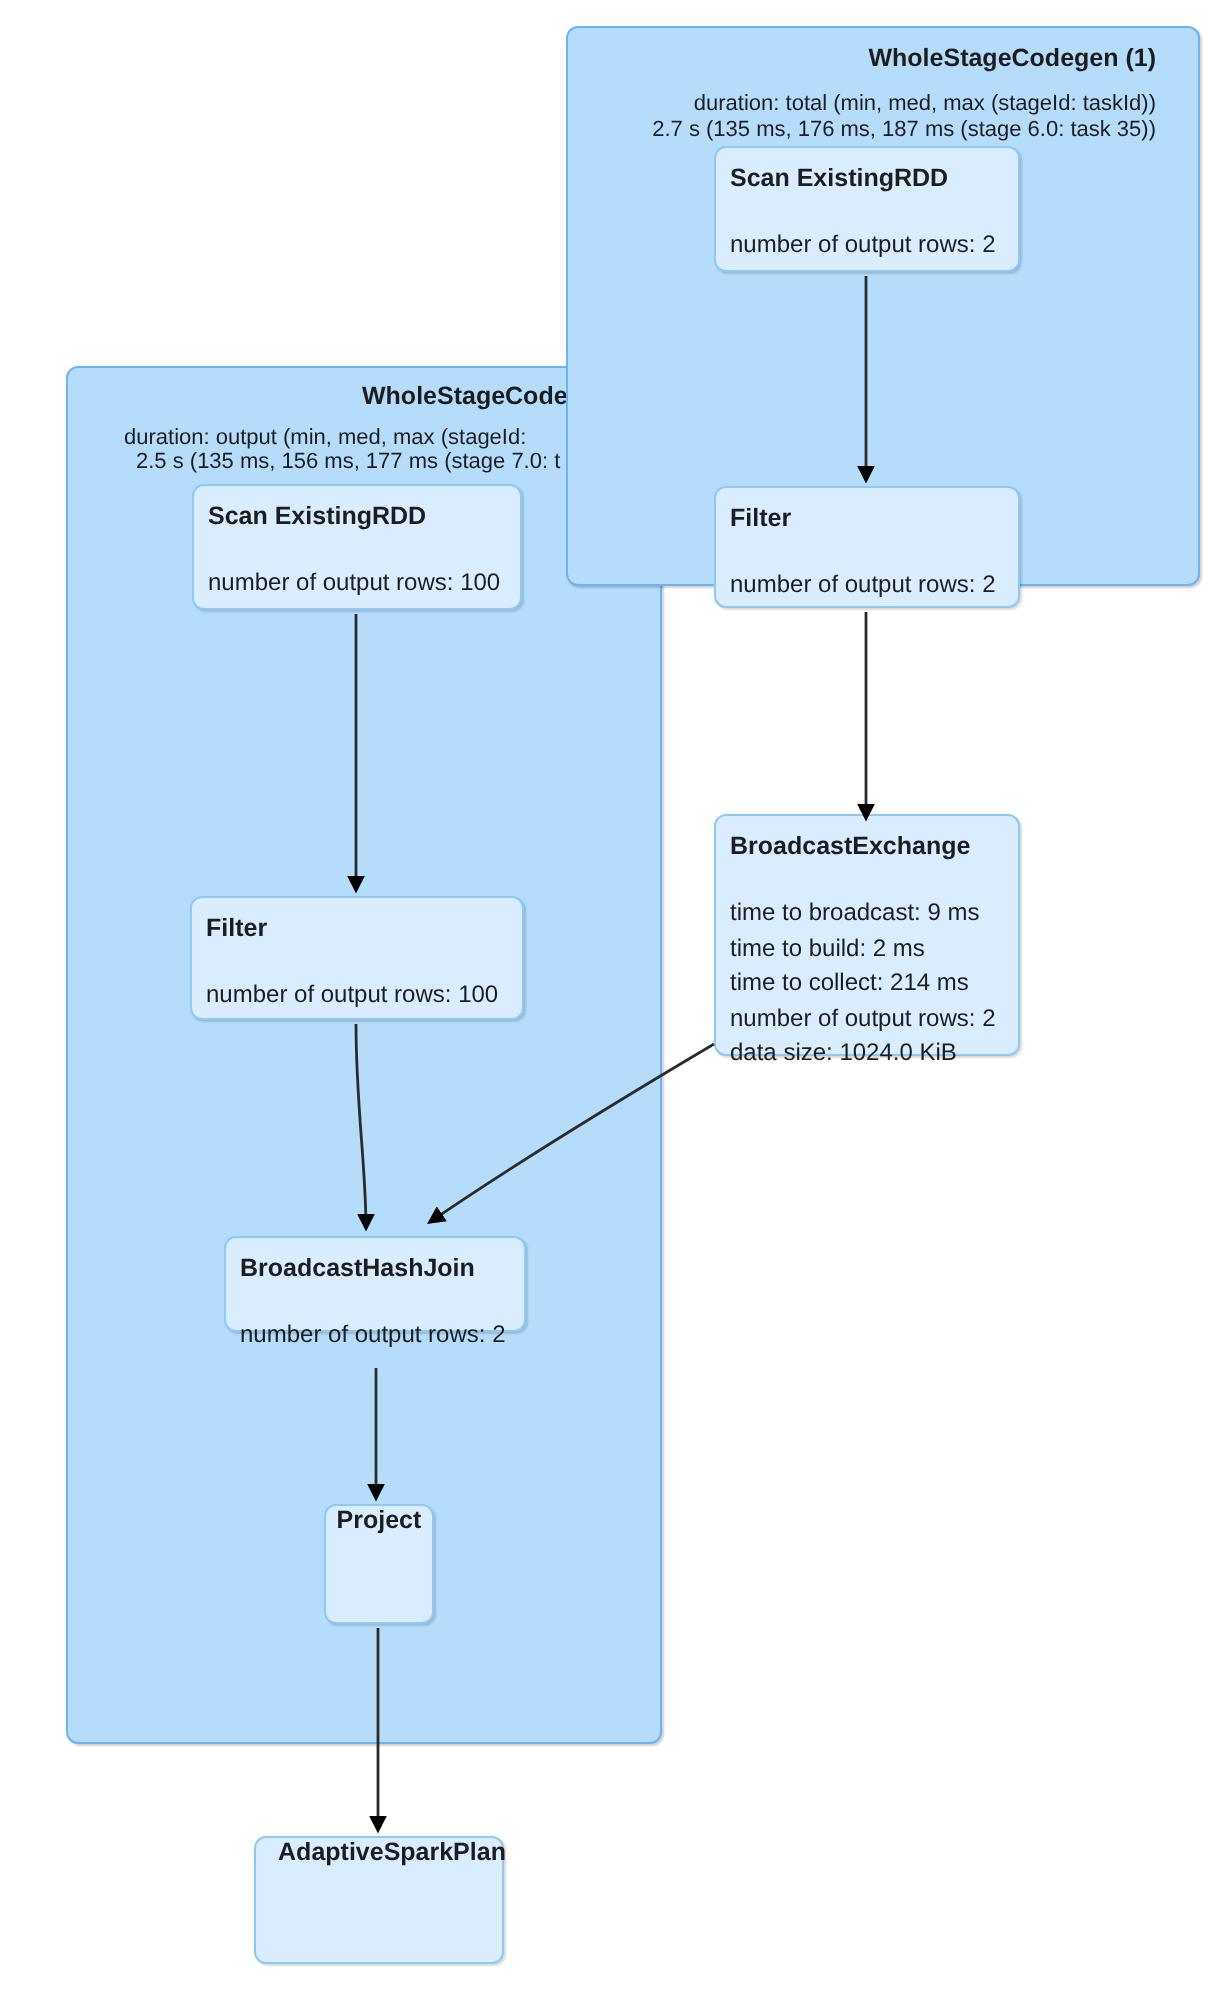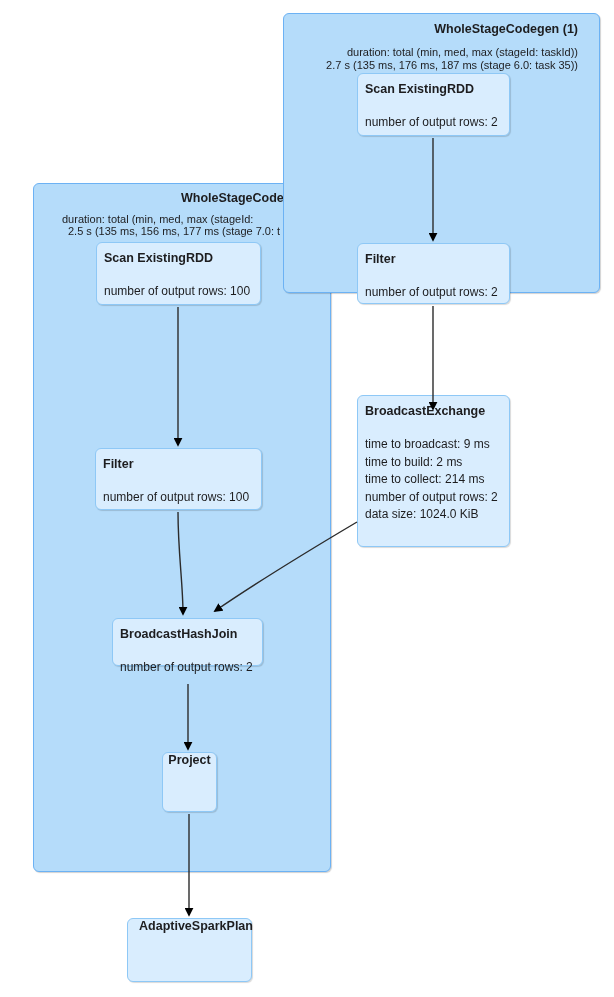--- a/index.html
+++ b/index.html
@@ -49,21 +49,21 @@
     position: absolute; left: 0; top: 0; width: 614px; height: 997px;
     z-index: 30; pointer-events: none;
   }
   #edge-layer path.edge { fill: none; stroke: #2b2b2b; stroke-width: 1.4; }
 </style>
 </head>
 <body>
 
 <div id="cluster-wsc2" class="cluster">
   <span class="abs cluster-title" style="left:147px; top:7px;">WholeStageCodege</span>
-  <span class="abs cluster-duration" style="left:28px; top:29px;">duration: total (min, med, max (stageId:</span>
+  <span class="abs cluster-duration" style="left:28px; top:29px;">duration: output (min, med, max (stageId:</span>
   <span class="abs cluster-duration" style="left:1px; top:41px;margin-left:33px;">2.5 s (135 ms, 156 ms, 177 ms (stage 7.0: t</span>
 </div>
 
 <div id="cluster-wsc1" class="cluster">
   <div class="cluster-label-right">
     <div class="cluster-title">WholeStageCodegen (1)</div>
     <div class="duration-block">
       <div class="cluster-duration">duration: total (min, med, max (stageId: taskId))</div>
       <div class="cluster-duration">2.7 s (135 ms, 176 ms, 187 ms (stage 6.0: task 35))</div>
     </div>
@@ -75,21 +75,21 @@
   <div class="node-gap"></div>
   <div class="node-metric">number of output rows: 2</div>
 </div>
 
 <div class="node" style="left:357px; top:243px; width:153px; height:61px;">
   <div class="node-title">Filter</div>
   <div class="node-gap"></div>
   <div class="node-metric">number of output rows: 2</div>
 </div>
 
-<div class="node" style="left:357px; top:395px; width:153px; height:152px;">
+<div class="node" style="left:357px; top:407px; width:153px; height:121px;">
   <div class="node-title">BroadcastExchange</div>
   <div class="node-gap"></div>
   <div class="node-metric">time to broadcast: 9 ms</div>
   <div class="node-metric">time to build: 2 ms</div>
   <div class="node-metric">time to collect: 214 ms</div>
   <div class="node-metric">number of output rows: 2</div>
   <div class="node-metric">data size: 1024.0 KiB</div>
 </div>
 
 <div class="node" style="left:96px; top:242px; width:165px; height:63px;">

